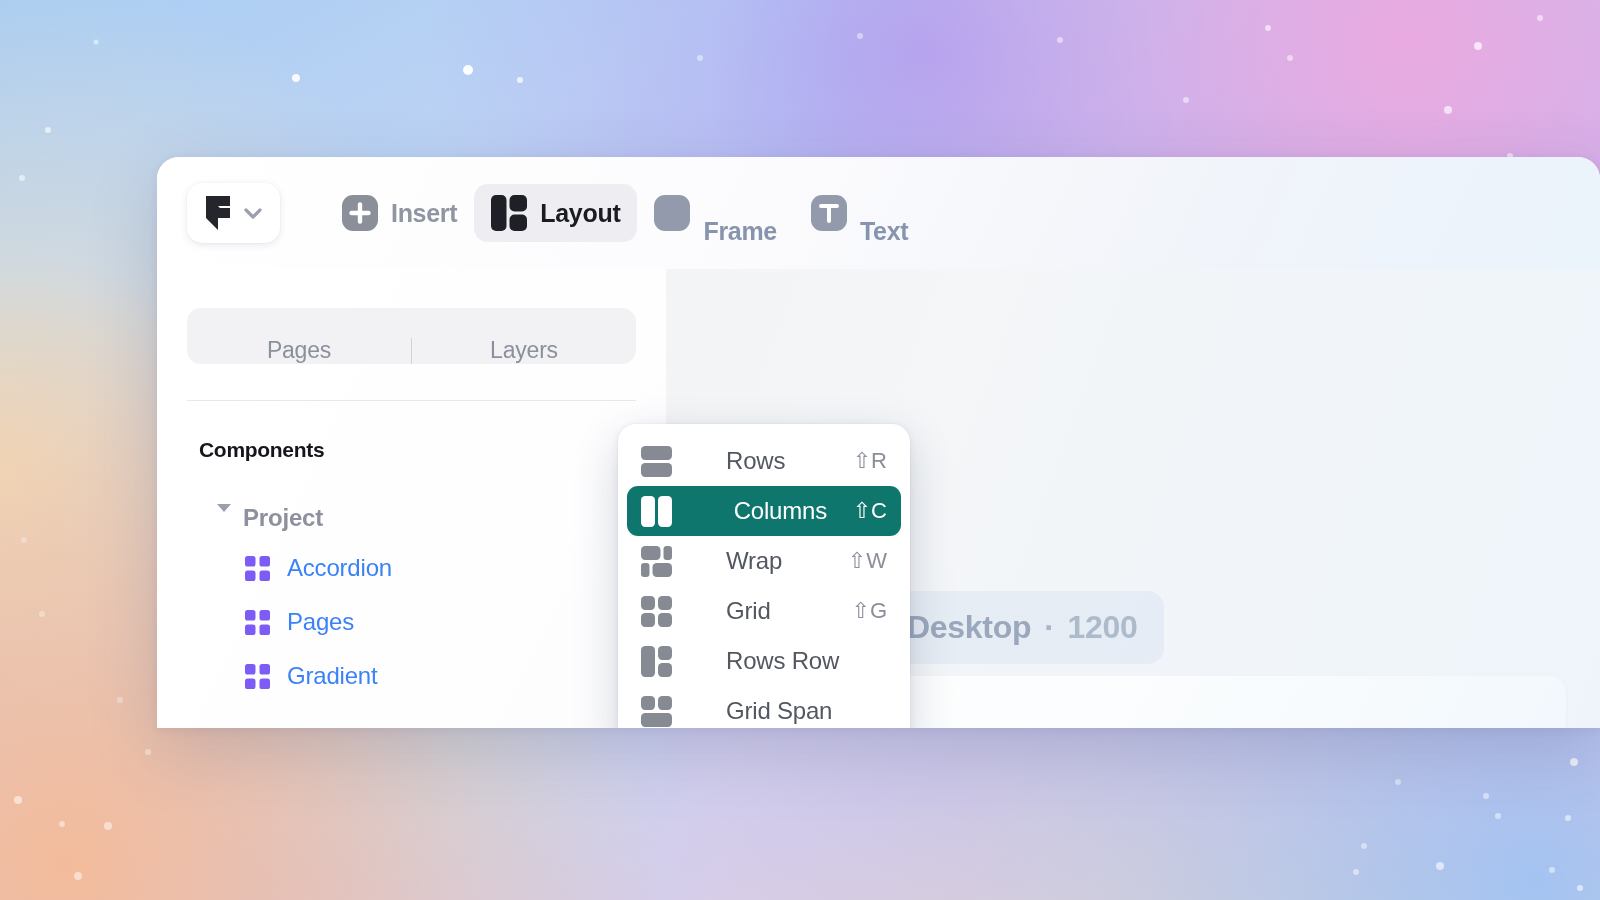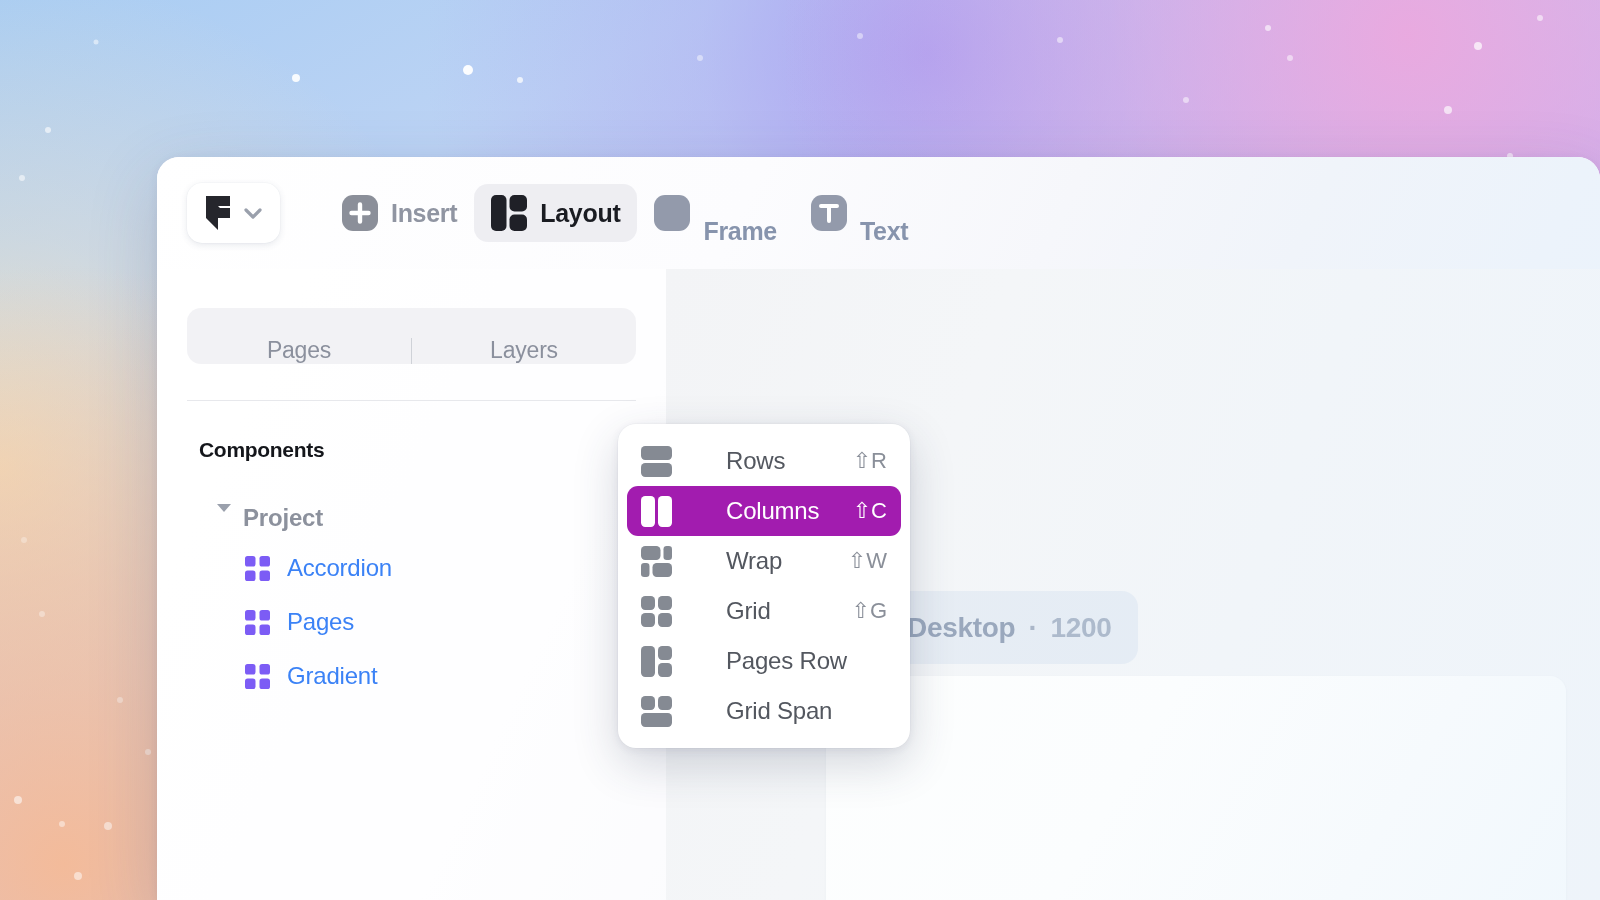--- a/index.html
+++ b/index.html
@@ -26,21 +26,21 @@
       linear-gradient(152deg, #a9cdf3 0%, #bcd3f4 22%, #c6c8f2 44%, #cec3ee 60%, #d9c6e6 72%, #eccfd2 84%, #f3d4c2 100%);
   }
   #stars { position: absolute; inset: 0; }
 
   
   #app-window {
     position: absolute;
     left: 157px;
     top: 157px;
     width: 1443px;
-    height: 743px;
+    height: 571px;
     background: #ffffff;
     border-radius: 22px 22px 0 0;
     box-shadow: 0 22px 70px rgba(60,70,110,0.20), 0 2px 10px rgba(60,70,110,0.08);
     overflow: hidden;
   }
   #app-window-tint {
     position: absolute; inset: 0;
     background:
       linear-gradient(115deg, rgba(255,255,255,1) 0%, rgba(252,252,254,1) 34%, rgba(246,247,251,1) 52%,
                       rgba(240,244,250,1) 66%, rgba(236,243,251,1) 80%, rgba(232,242,251,1) 100%);
@@ -112,21 +112,21 @@
     position: absolute; left: 160px; top: 322px;
     display: flex; align-items: center; gap: 19px;
     padding: 13px 26px 13px 15px; border-radius: 16px;
     background: rgba(206,220,236,0.34);
   }
   #frame-play-icon {
     width: 47px; height: 47px; border-radius: 12px; background: #93a3ba;
     display: flex; align-items: center; justify-content: center; flex: 0 0 47px;
   }
   #frame-label-text {
-    font-size: 28px; font-weight: 700; color: #9aa8bd; letter-spacing: -0.3px;
+    font-size: 32px; font-weight: 700; color: #9aa8bd; letter-spacing: -0.3px;
     display: flex; align-items: center; gap: 13px; white-space: nowrap;
   }
   .frame-sep { color: #aab6c8; font-weight: 700; }
   .frame-dim { color: #adbacc; font-weight: 600; }
   #artboard {
     position: absolute; left: 160px; top: 407px; width: 740px; bottom: -40px;
     border-radius: 16px;
     background: linear-gradient(120deg, #fdfefe 0%, #fbfdfe 40%, #f6fafd 72%, #f1f8fd 100%);
     box-shadow: 0 1px 3px rgba(90,110,140,0.05);
   }
@@ -136,21 +136,21 @@
     position: absolute; left: 461px; top: 267px; width: 292px;
     background: #ffffff; border-radius: 18px;
     box-shadow: 0 16px 46px rgba(45,55,85,0.20), 0 2px 8px rgba(45,55,85,0.08),
                 0 0 0 0.5px rgba(45,55,85,0.05);
     padding: 12px 9px; z-index: 50;
   }
   .menu-item {
     display: flex; align-items: center; height: 50px; padding: 0 14px;
     border-radius: 11px; gap: 18px;
   }
-  .menu-item.selected { background: #a21caf; }
+  .menu-item.selected { background: #0f766e; text-align: center; }
   .menu-icon { width: 31px; height: 31px; flex: 0 0 31px; }
   .menu-label {
     flex: 1; font-size: 24px; color: #53575f; font-weight: 400; letter-spacing: -0.2px; margin-left: 36px;
   }
   .menu-item.selected .menu-label { color: #ffffff; font-weight: 500; }
   .menu-shortcut {
     font-size: 22px; color: #8a8f99; letter-spacing: 0px; white-space: nowrap;
   }
   .menu-item.selected .menu-shortcut { color: #ffffff; }
 </style>
@@ -392,21 +392,21 @@
     </div>
 
     <div class="menu-item">
       <span class="menu-icon">
         <svg width="31" height="31" viewBox="0 0 31 31">
           <rect x="0" y="0" width="14" height="31" rx="4.2" fill="#858a93"></rect>
           <rect x="17" y="0" width="14" height="14" rx="4.2" fill="#858a93"></rect>
           <rect x="17" y="17" width="14" height="14" rx="4.2" fill="#858a93"></rect>
         </svg>
       </span>
-      <span class="menu-label">Pages Row</span>
+      <span class="menu-label">Rows Row</span>
       <span class="menu-shortcut"></span>
     </div>
 
     <div class="menu-item">
       <span class="menu-icon">
         <svg width="31" height="31" viewBox="0 0 31 31">
           <rect x="0" y="0" width="14" height="14" rx="4.2" fill="#858a93"></rect>
           <rect x="17" y="0" width="14" height="14" rx="4.2" fill="#858a93"></rect>
           <rect x="0" y="17" width="31" height="14" rx="4.2" fill="#858a93"></rect>
         </svg>

